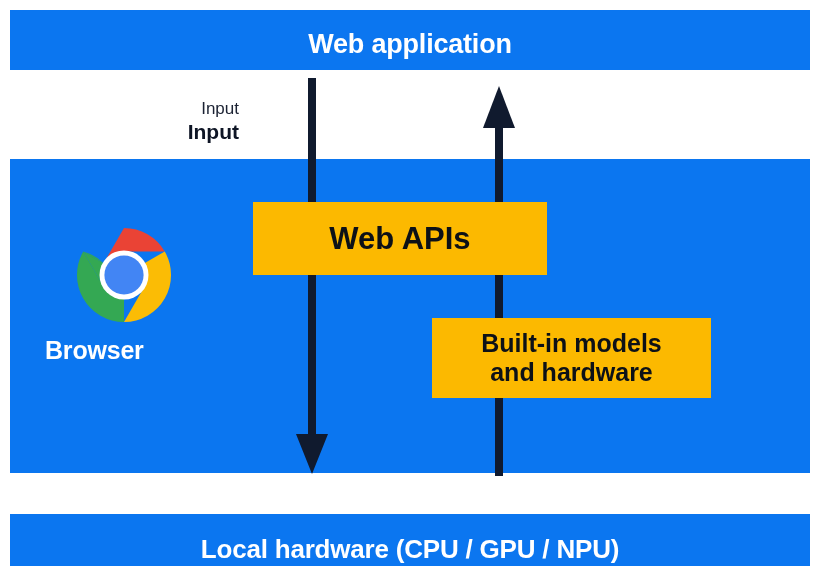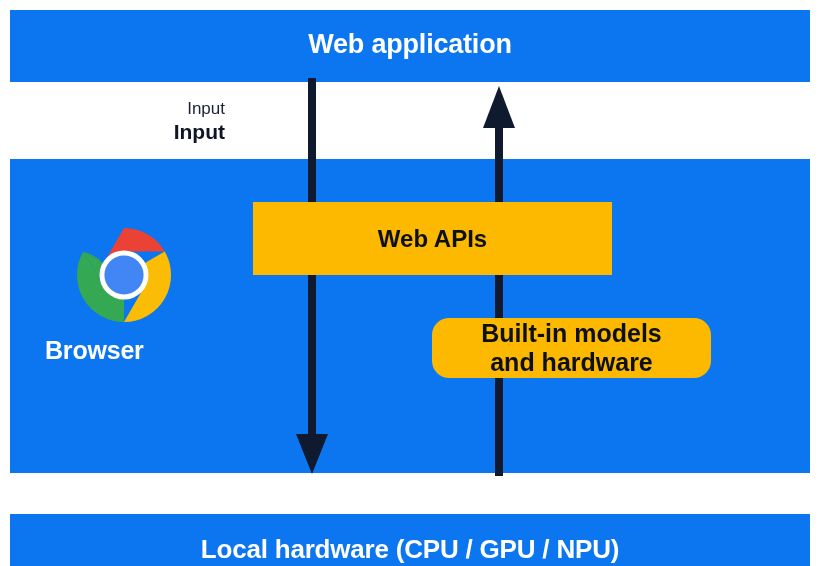--- a/index.html
+++ b/index.html
@@ -24,21 +24,21 @@
   
   .band {
     position: absolute;
     left: 10px;
     width: 800px;
     background: #0b76f0;
     box-sizing: border-box;
   }
   #band-web-application {
     top: 10px;
-    height: 72px;
+    height: 60px;
   }
   #band-browser {
     top: 159px;
     height: 314px;
   }
   #band-local-hardware {
     top: 478px;
     height: 72px;
     margin-top: 36px;
   }
@@ -73,21 +73,21 @@
     font-weight: 400;
     color: #1b2233;
   }
   .io-label .io-value {
     display: block;
     font-size: 21px;
     font-weight: bold;
     color: #0e1525;
   }
   #io-input {
-    left: 0;
+    left: 14px;
     top: 98px;
     width: 196px;
     text-align: right;
     padding-left: 29px;
   }
   #io-output {
     left: 300px;
     top: 98px;
     width: 480px;
     text-align: right;
@@ -123,33 +123,32 @@
     align-items: center;
     justify-content: center;
     text-align: center;
     color: #0d1117;
     font-weight: bold;
     box-sizing: border-box;
   }
   #box-web-apis {
     left: 253px;
     top: 202px;
-    width: 359px;
+    width: 294px;
     height: 73px;
-    font-size: 24px;
+    font-size: 31px;
   }
   #box-builtin-models {
     left: 432px;
     top: 318px;
     width: 279px;
-    height: 60px;
+    height: 80px;
     font-size: 25px;
     line-height: 1.18;
     padding: 0 8px;
-    border-radius: 17px;
   }
   .box-label {
     display: block;
   }
 
   
   #browser-block {
     position: absolute;
     left: 45px;
     top: 226px;

